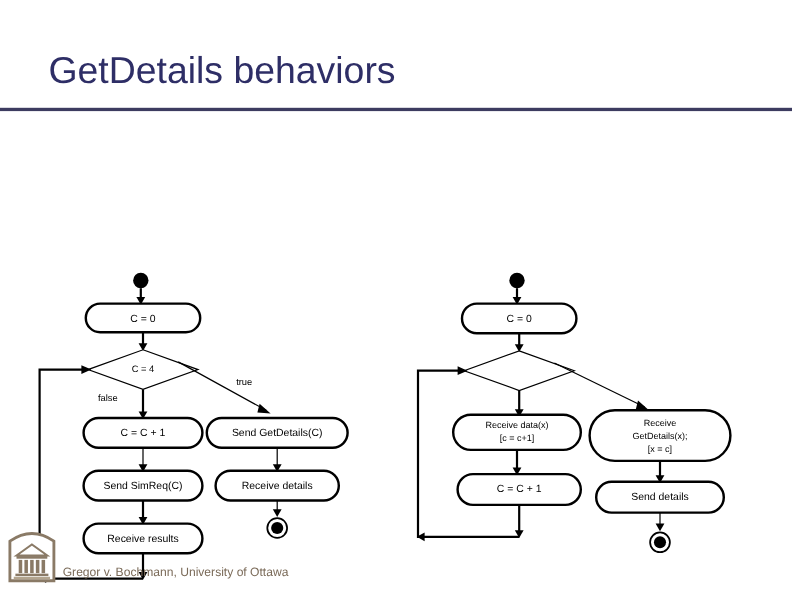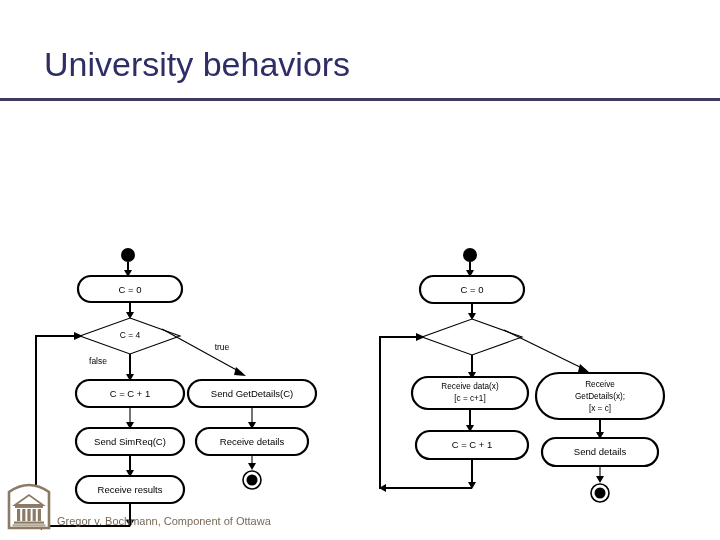--- a/index.html
+++ b/index.html
@@ -109,21 +109,21 @@
   .flow-thin  { stroke-width: 1.1; }
   .initial-node { fill: #000000; }
   .final-outer { fill: #ffffff; stroke: #000000; stroke-width: 1.6; }
   .final-inner { fill: #000000; }
 </style>
 </head>
 <body>
 
 <div id="slide">
 
-  <div id="page-title">University behaviors</div>
+  <div id="page-title">GetDetails behaviors</div>
   <div id="title-rule"></div>
 
   <div class="diagram" id="diagram-left">
     <svg viewBox="0 0 310 280" preserveAspectRatio="none">
 
       <circle cx="78" cy="15" r="7" class="initial-node"></circle>
 
       <path d="M78,22 L78,34" class="flow flow-thick"></path>
       <path d="M74,30 L78,37 L82,30 Z" fill="#000"></path>
 
@@ -284,15 +284,15 @@
       <rect x="16.2" y="30" width="3.2" height="12" fill="#8a7a66"></rect>
       <rect x="21.4" y="30" width="3.2" height="12" fill="#8a7a66"></rect>
       <rect x="26.6" y="30" width="3.2" height="12" fill="#8a7a66"></rect>
       <rect x="31.8" y="30" width="3.2" height="12" fill="#8a7a66"></rect>
 
       <rect x="8" y="42.5" width="30" height="2.2" fill="#8a7a66"></rect>
       <rect x="6.5" y="45.3" width="33" height="2.2" fill="#b3a58f"></rect>
     </svg>
   </div>
 
-  <div id="footer-text">Gregor v. Bochmann, Component of Ottawa</div>
+  <div id="footer-text">Gregor v. Bochmann, University of Ottawa</div>
 
 </div>
 
 </body></html>

